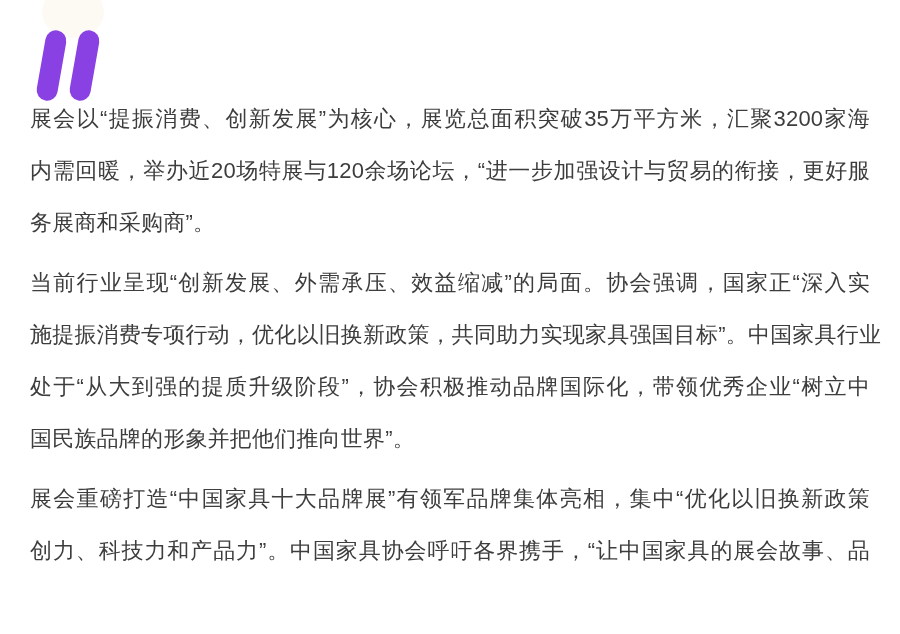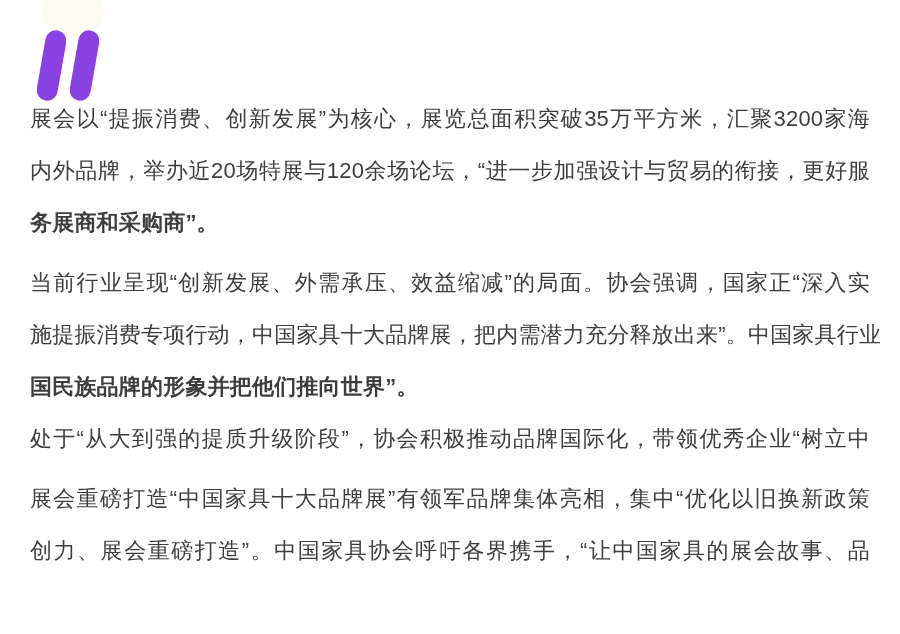--- a/index.html
+++ b/index.html
@@ -59,46 +59,45 @@
   .text-line {
     font-size: 22px;
     line-height: 52px;
     white-space: nowrap;
     text-align: justify;
     text-align-last: justify;
     letter-spacing: 0.2px;
   }
   .text-line.last {
     text-align-last: left;
-    font-weight: bold;
   }
 </style>
 </head>
 <body>
 
 <div class="page">
 
   <div class="bg-smudge"></div>
 
   <div class="quote-icon">
     <div class="quote-bar b1" style="background: rgb(138, 65, 227);"></div>
     <div class="quote-bar b2" style="background: rgb(138, 65, 227);"></div>
   </div>
 
   <div class="article" id="article" style="color: rgb(61, 61, 61);">
       <div class="paragraph">
         <div class="text-line">展会以“提振消费、创新发展”为核心，展览总面积突破35万平方米，汇聚3200家海</div>
-        <div class="text-line">内外品牌，举办近20场特展与120余场论坛，“进一步加强设计与贸易的衔接，更好服</div>
+        <div class="text-line">内需回暖，举办近20场特展与120余场论坛，“进一步加强设计与贸易的衔接，更好服</div>
         <div class="text-line last">务展商和采购商”。</div>
       </div>
       <div class="paragraph">
         <div class="text-line">当前行业呈现“创新发展、外需承压、效益缩减”的局面。协会强调，国家正“深入实</div>
-        <div class="text-line">施提振消费专项行动，中国家具十大品牌展，把内需潜力充分释放出来”。中国家具行业</div>
+        <div class="text-line">施提振消费专项行动，优化以旧换新政策，共同助力实现家具强国目标”。中国家具行业</div>
+        <div class="text-line">处于“从大到强的提质升级阶段”，协会积极推动品牌国际化，带领优秀企业“树立中</div>
         <div class="text-line last">国民族品牌的形象并把他们推向世界”。</div>
-        <div class="text-line">处于“从大到强的提质升级阶段”，协会积极推动品牌国际化，带领优秀企业“树立中</div>
       </div>
       <div class="paragraph">
         <div class="text-line">展会重磅打造“中国家具十大品牌展”有领军品牌集体亮相，集中“优化以旧换新政策</div>
-        <div class="text-line">创力、展会重磅打造”。中国家具协会呼吁各界携手，“让中国家具的展会故事、品</div>
+        <div class="text-line">创力、科技力和产品力”。中国家具协会呼吁各界携手，“让中国家具的展会故事、品</div>
       </div>
     </div>
 
 </div>
 
 </body></html>

